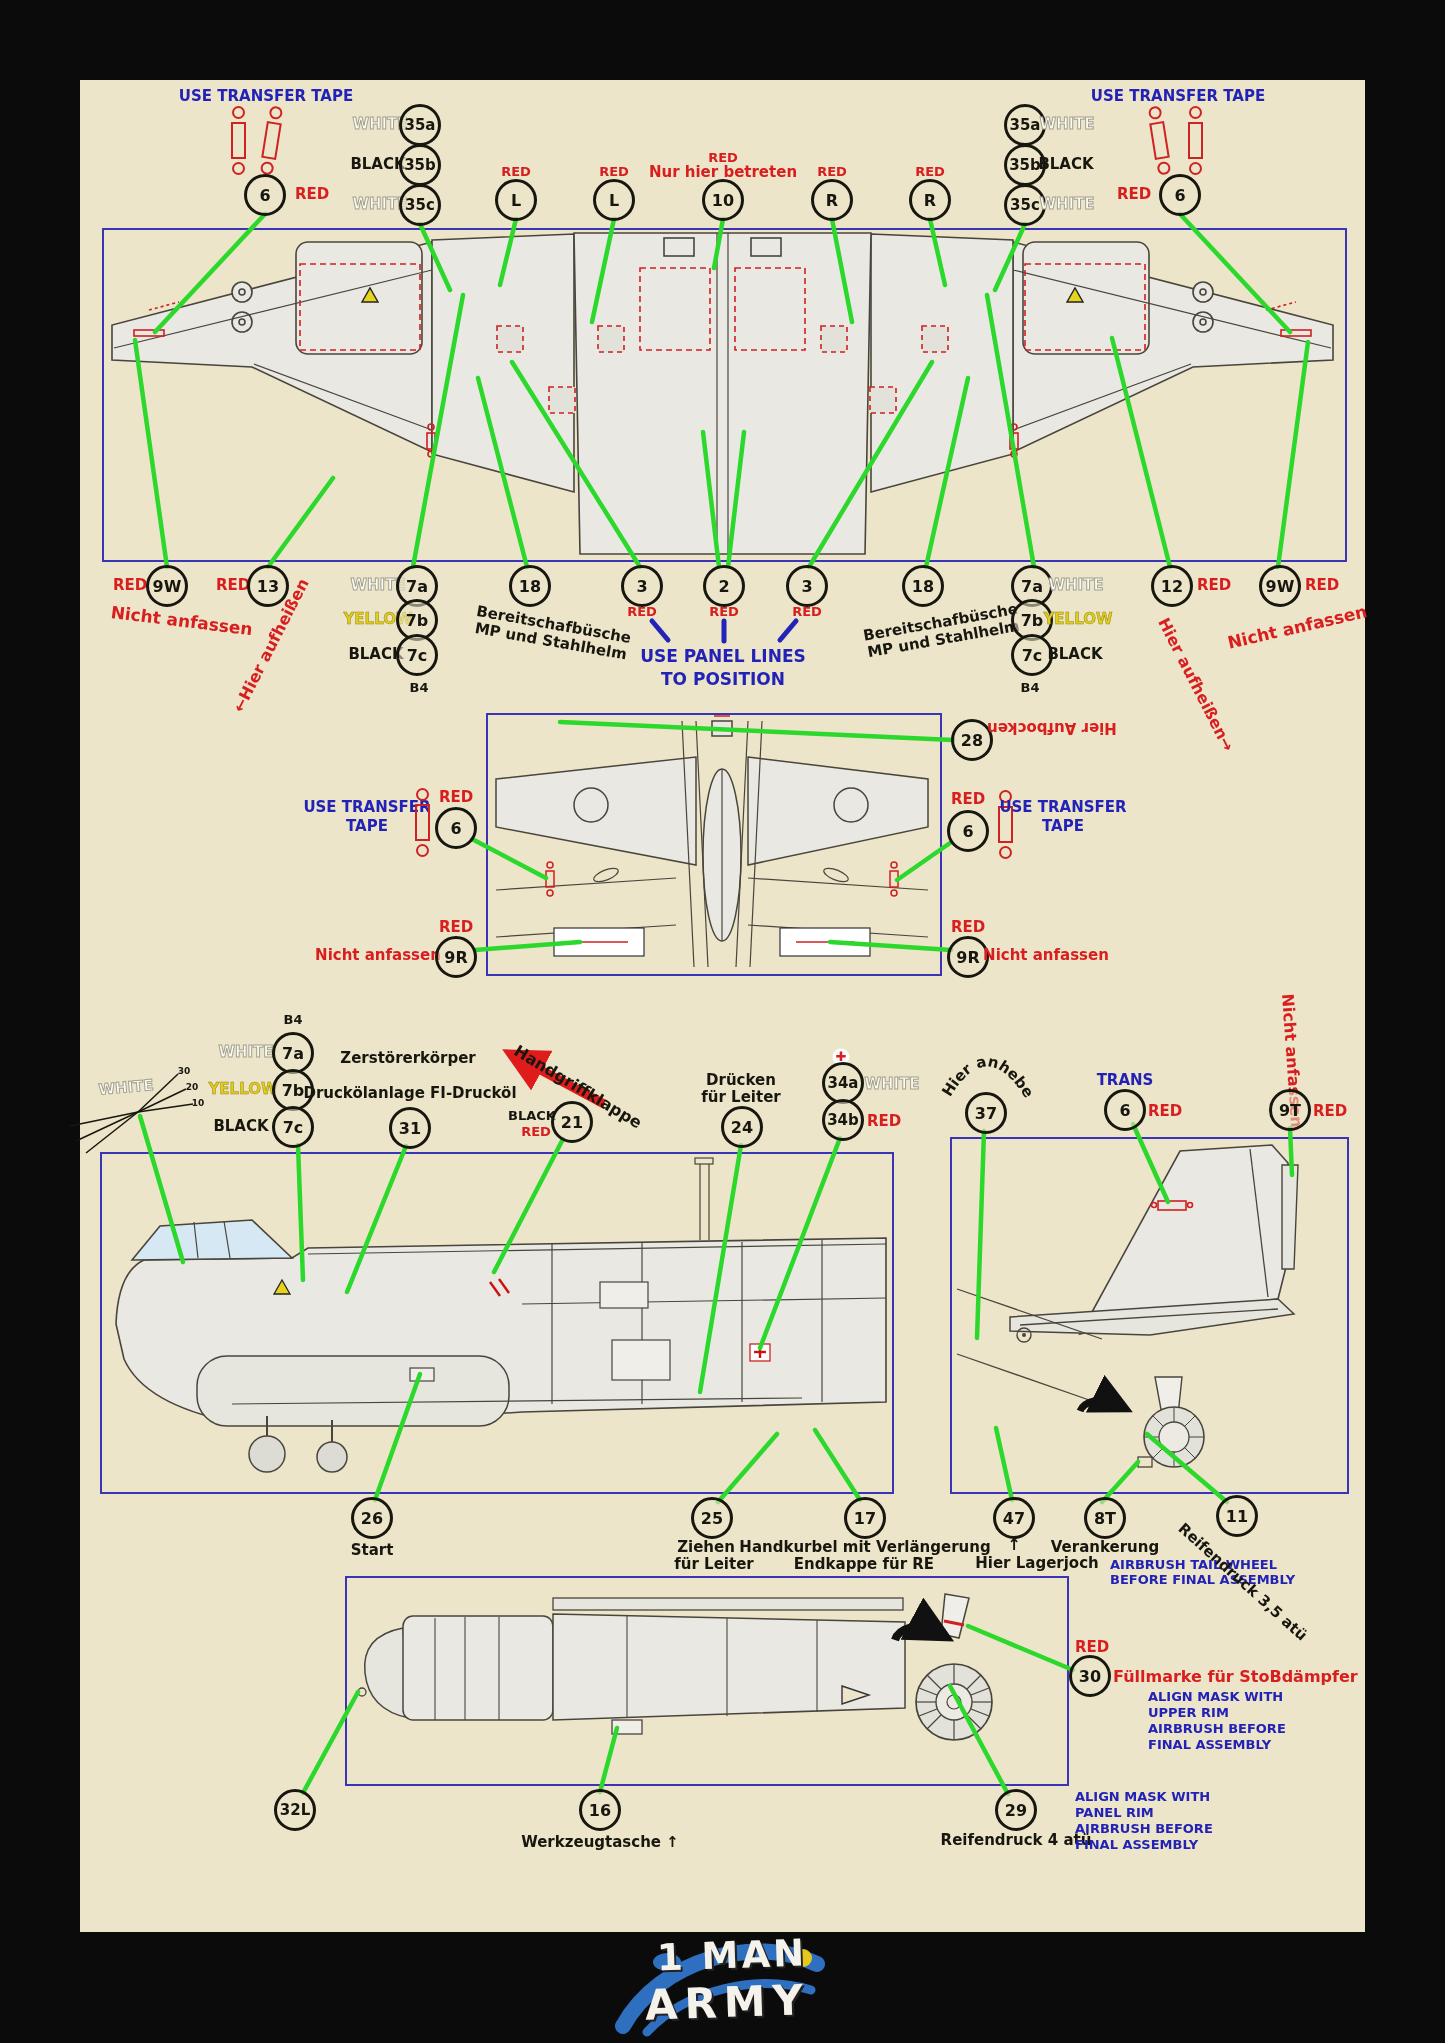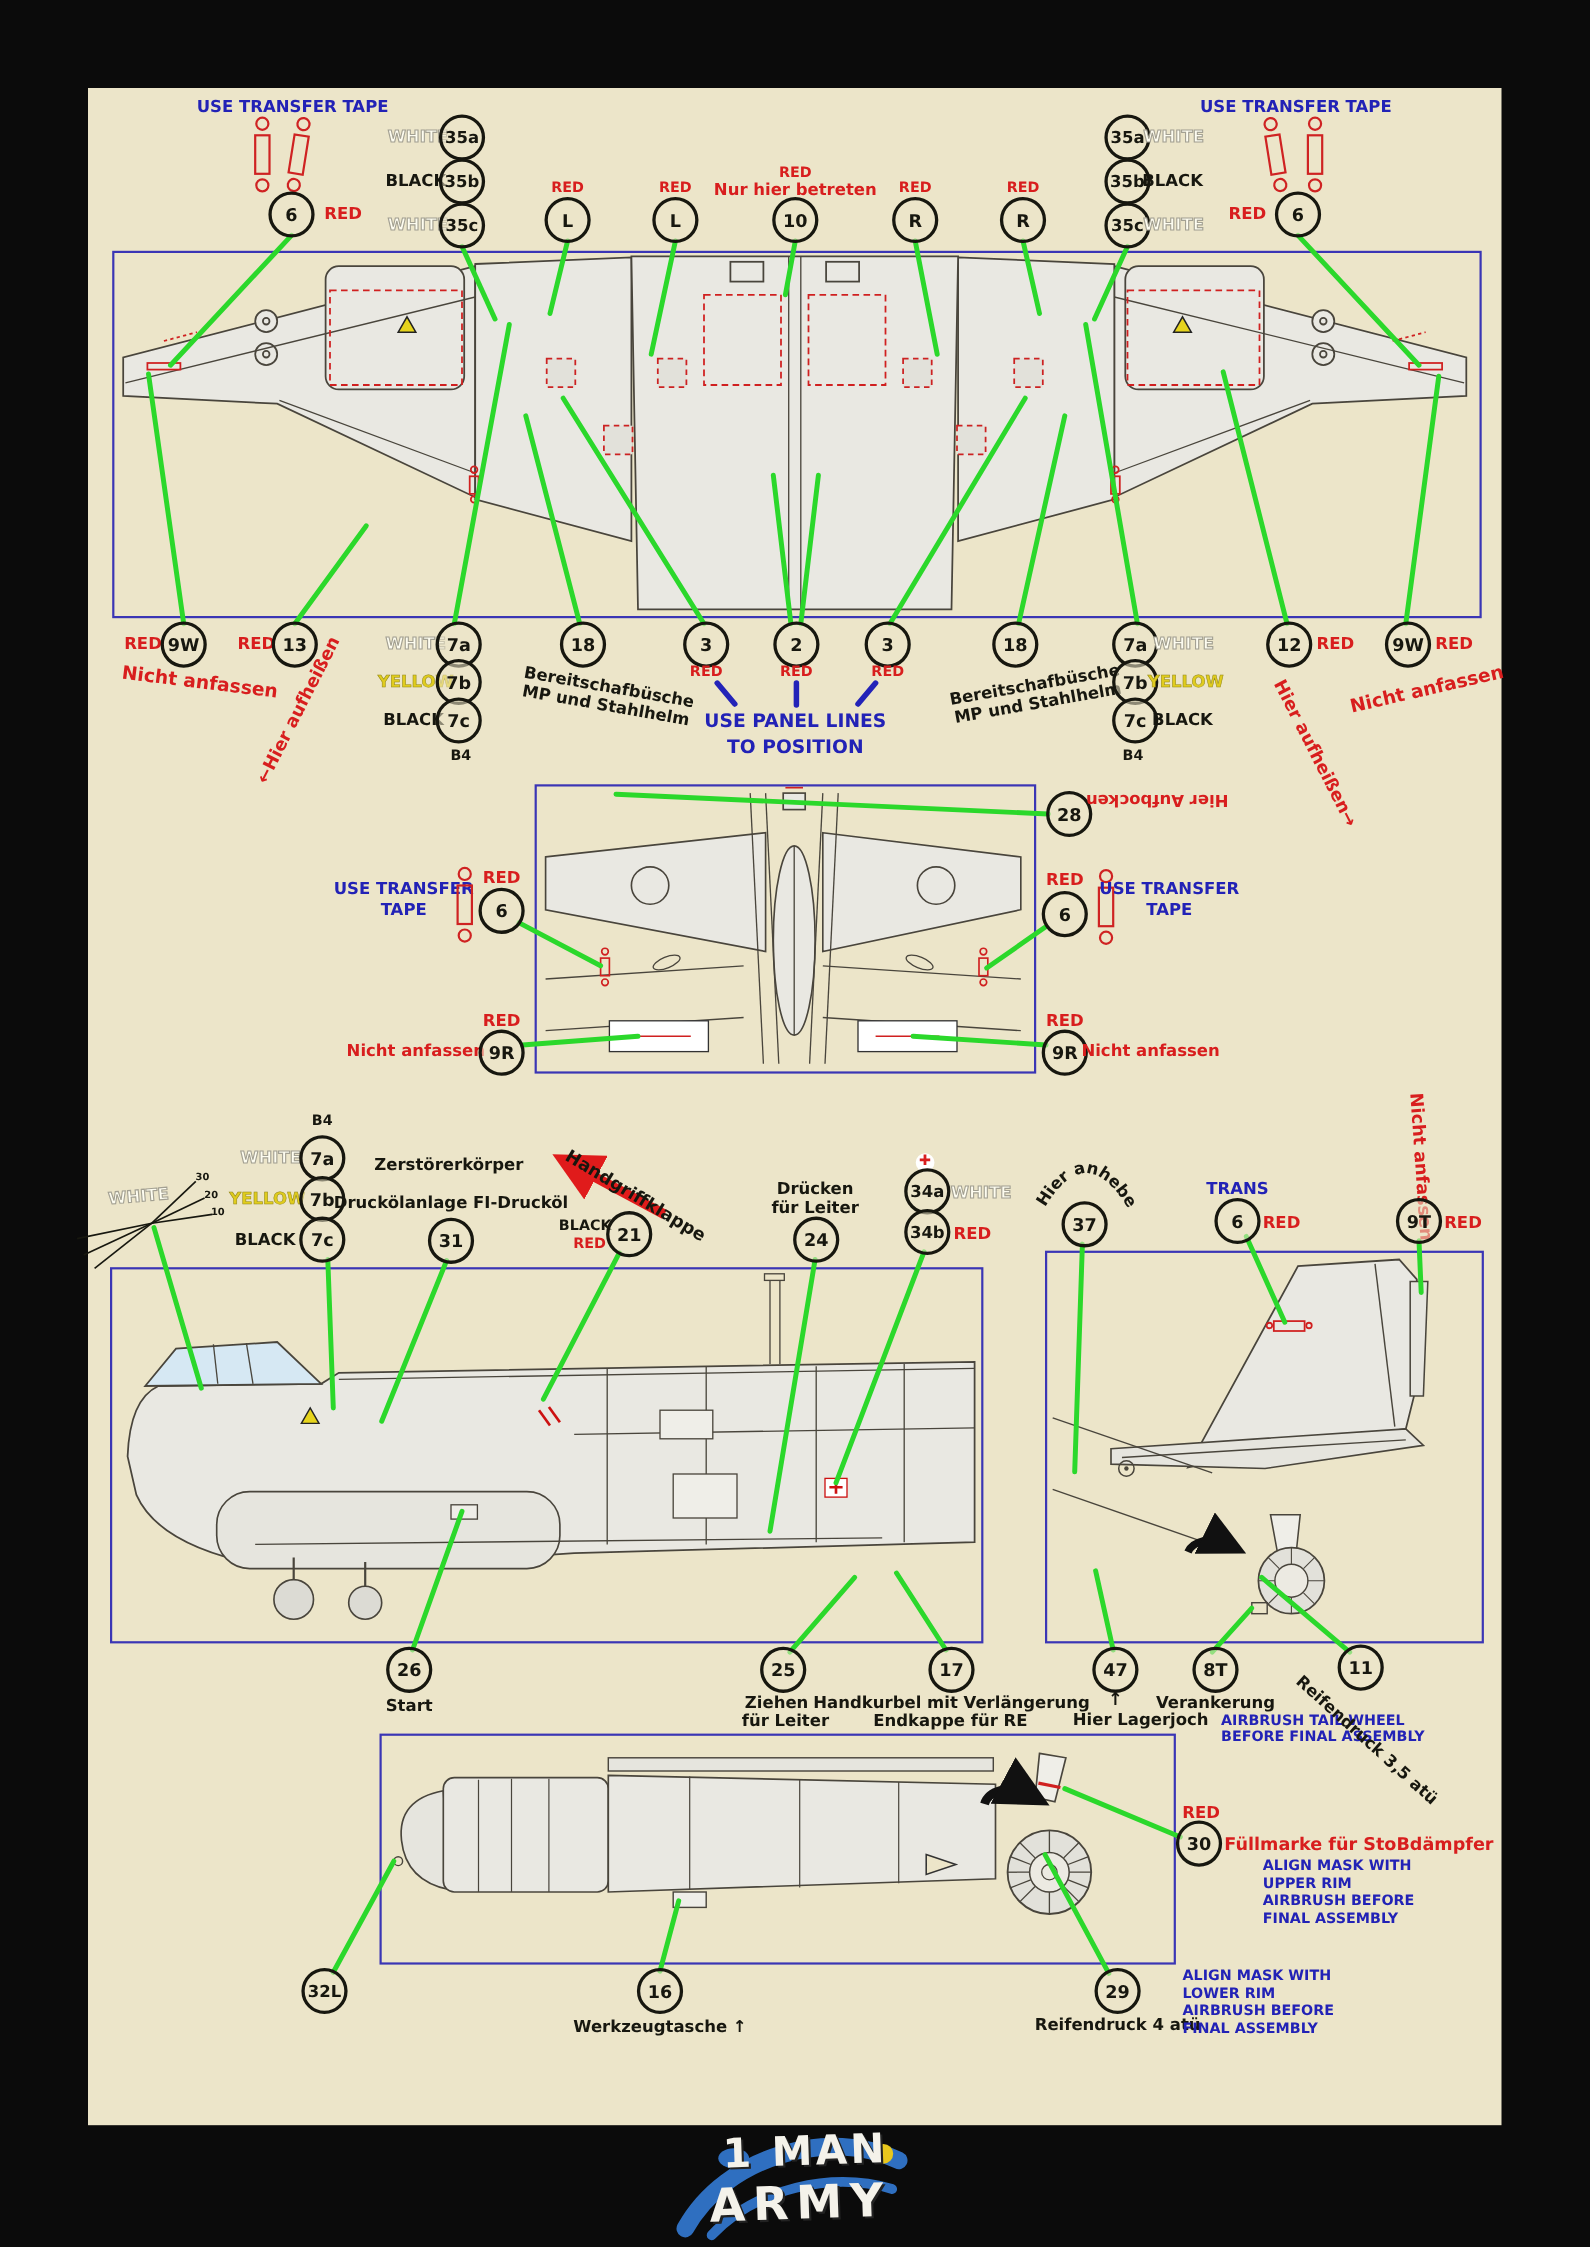--- a/index.html
+++ b/index.html
@@ -516,21 +516,21 @@
   <div class="lbl red ctr" style="left:1092px;top:1648px;">RED</div>
   <div class="circ" style="left:1090px;top:1676px;">30</div>
   <div class="lbl red" style="left:1113px;top:1668px;font-size:16px;">Füllmarke für StoBdämpfer</div>
   <div class="lbl blue sm" style="left:1148px;top:1690px;">ALIGN MASK WITH</div>
   <div class="lbl blue sm" style="left:1148px;top:1706px;">UPPER RIM</div>
   <div class="lbl blue sm" style="left:1148px;top:1722px;">AIRBRUSH BEFORE</div>
   <div class="lbl blue sm" style="left:1148px;top:1738px;">FINAL ASSEMBLY</div>
   <div class="circ" style="left:1016px;top:1810px;">29</div>
   <div class="lbl ctr" style="left:1016px;top:1841px;">Reifendruck 4 atü</div>
   <div class="lbl blue sm" style="left:1075px;top:1790px;">ALIGN MASK WITH</div>
-  <div class="lbl blue sm" style="left:1075px;top:1806px;">LOWER RIM</div>
+  <div class="lbl blue sm" style="left:1075px;top:1806px;">PANEL RIM</div>
   <div class="lbl blue sm" style="left:1075px;top:1822px;">AIRBRUSH BEFORE</div>
   <div class="lbl blue sm" style="left:1075px;top:1838px;">FINAL ASSEMBLY</div>
   <div class="circ" style="left:600px;top:1810px;text-align:right;">16</div>
   <div class="lbl ctr" style="left:600px;top:1843px;">Werkzeugtasche ↑</div>
   <div class="circ w3" style="left:295px;top:1810px;">32L</div>
 
   <div class="logo">
     <svg width="236" height="106" viewBox="0 0 236 106">
       <path d="M18,92 C55,25 150,0 212,30" fill="none" stroke="#2f6fc0" stroke-width="16" stroke-linecap="round"></path>
       <path d="M42,98 C82,55 152,40 206,56" fill="none" stroke="#2f6fc0" stroke-width="9" stroke-linecap="round"></path>

